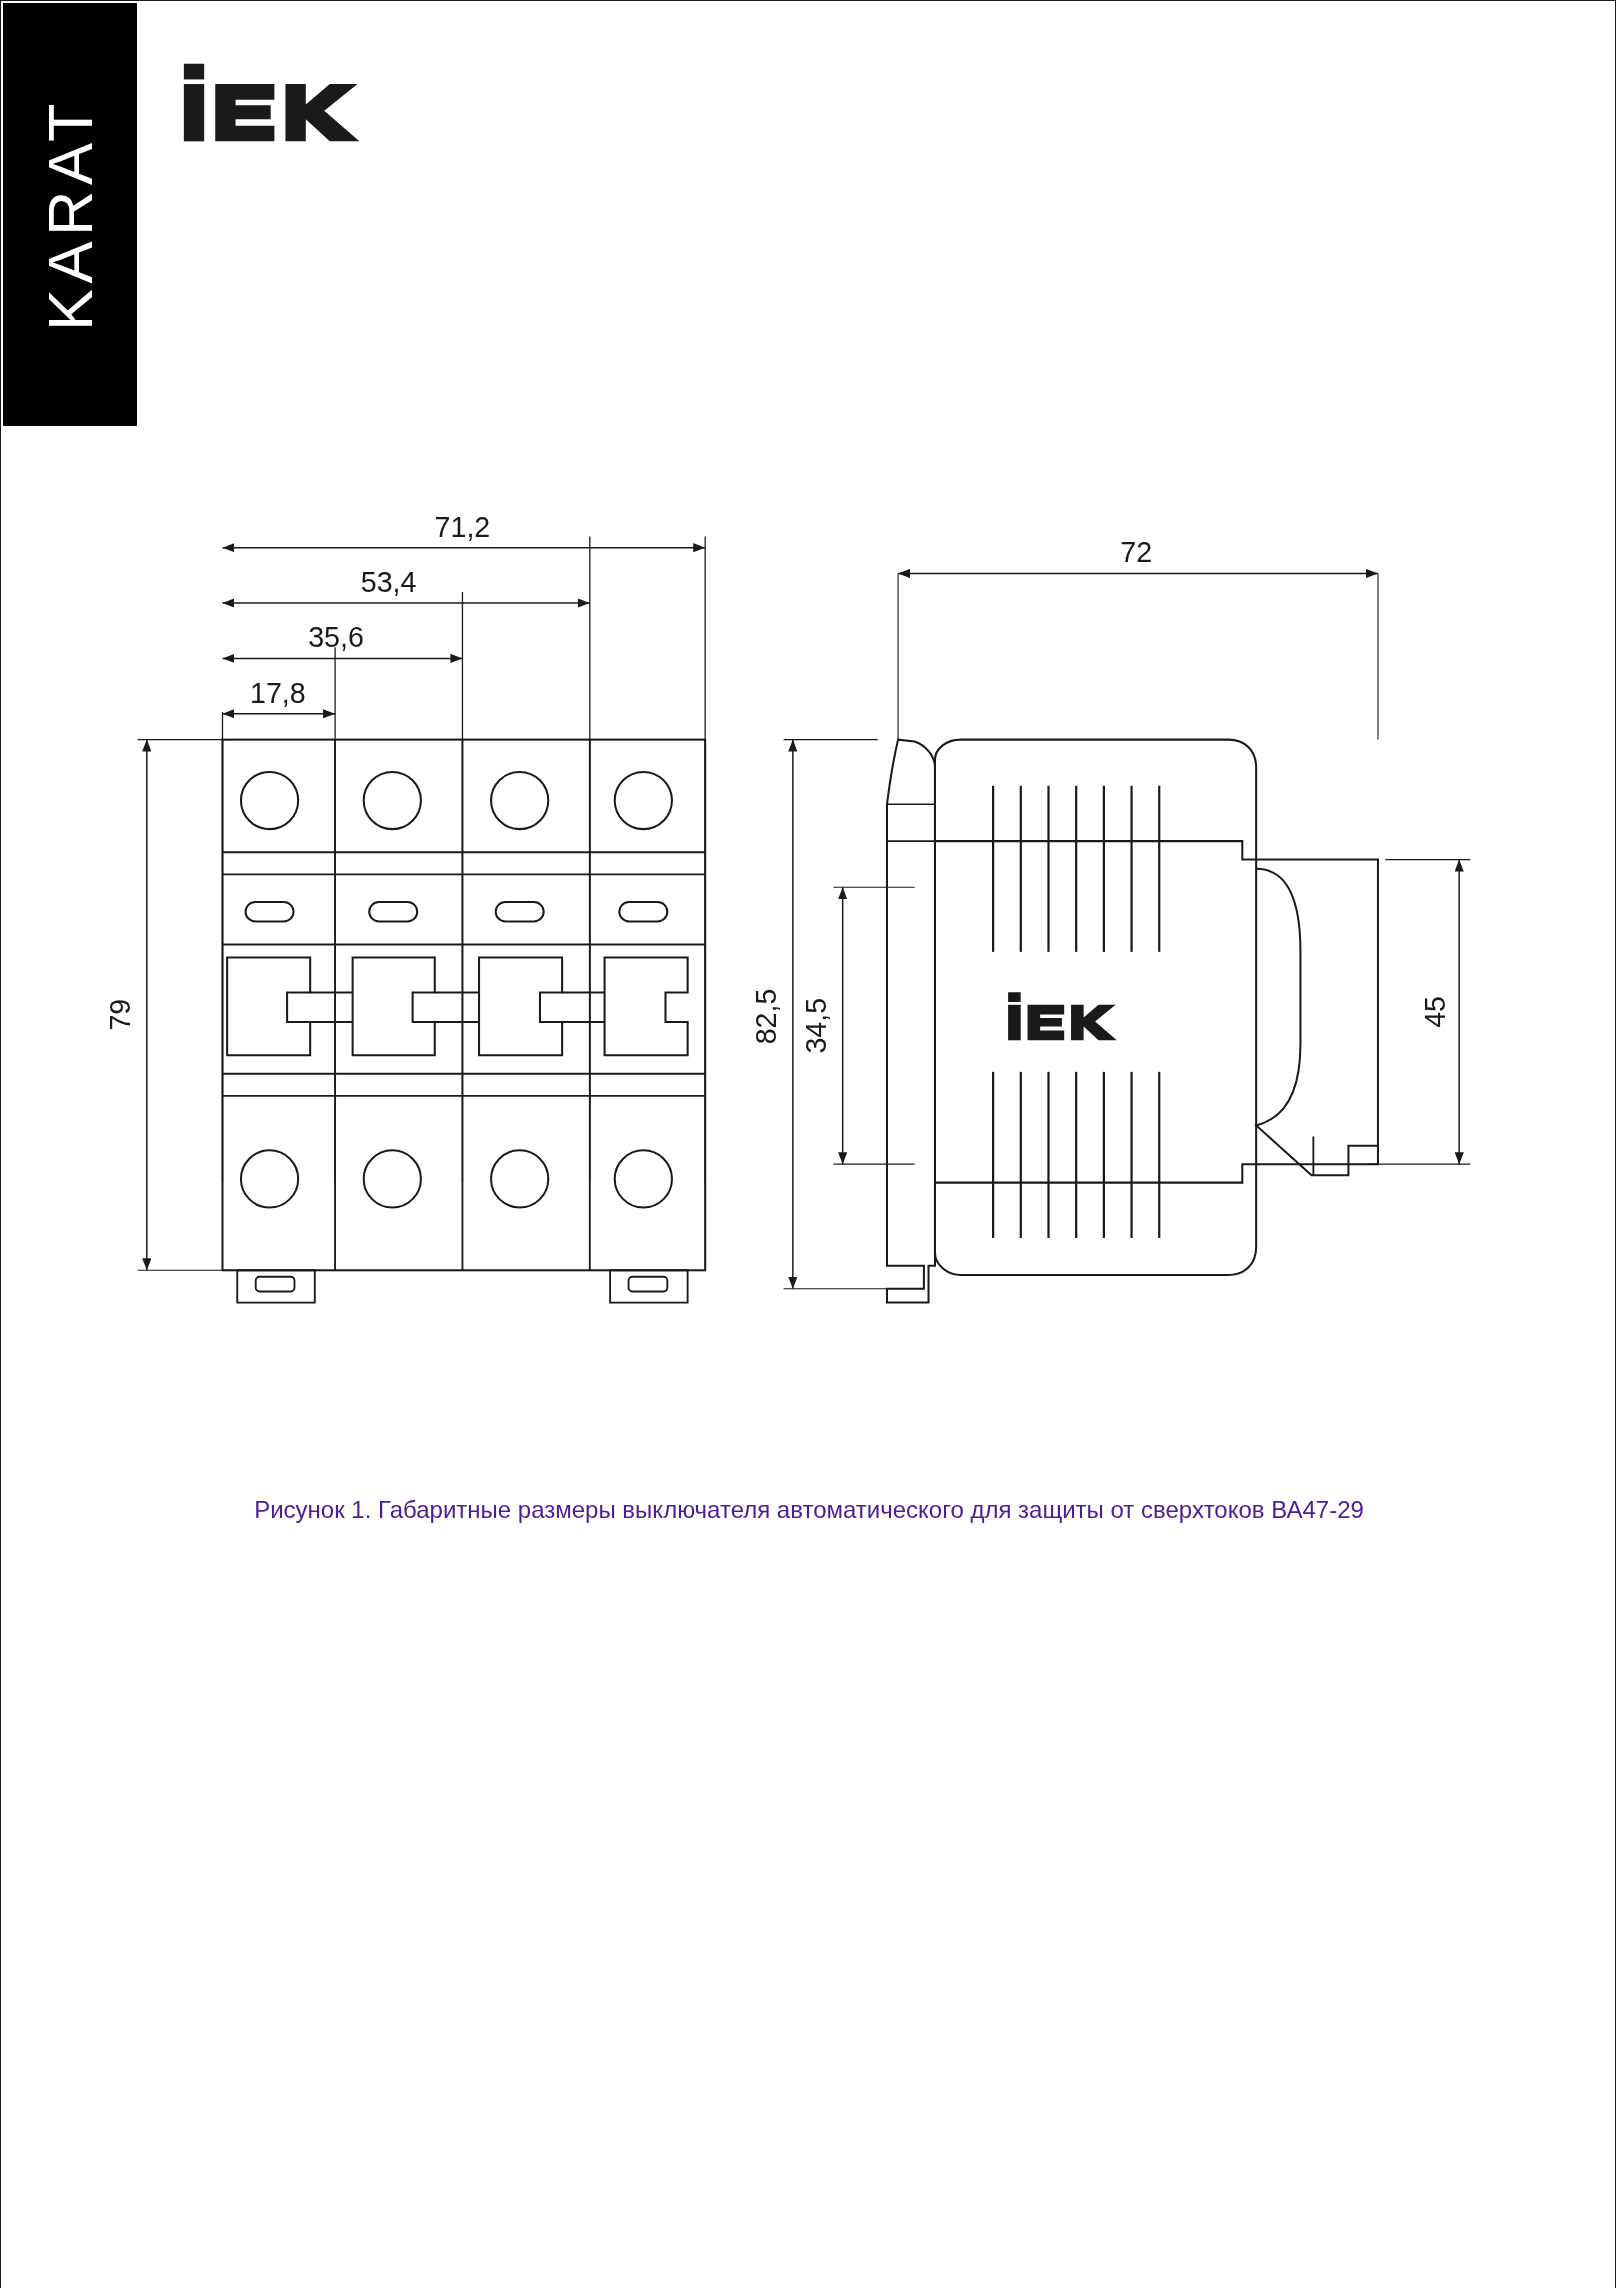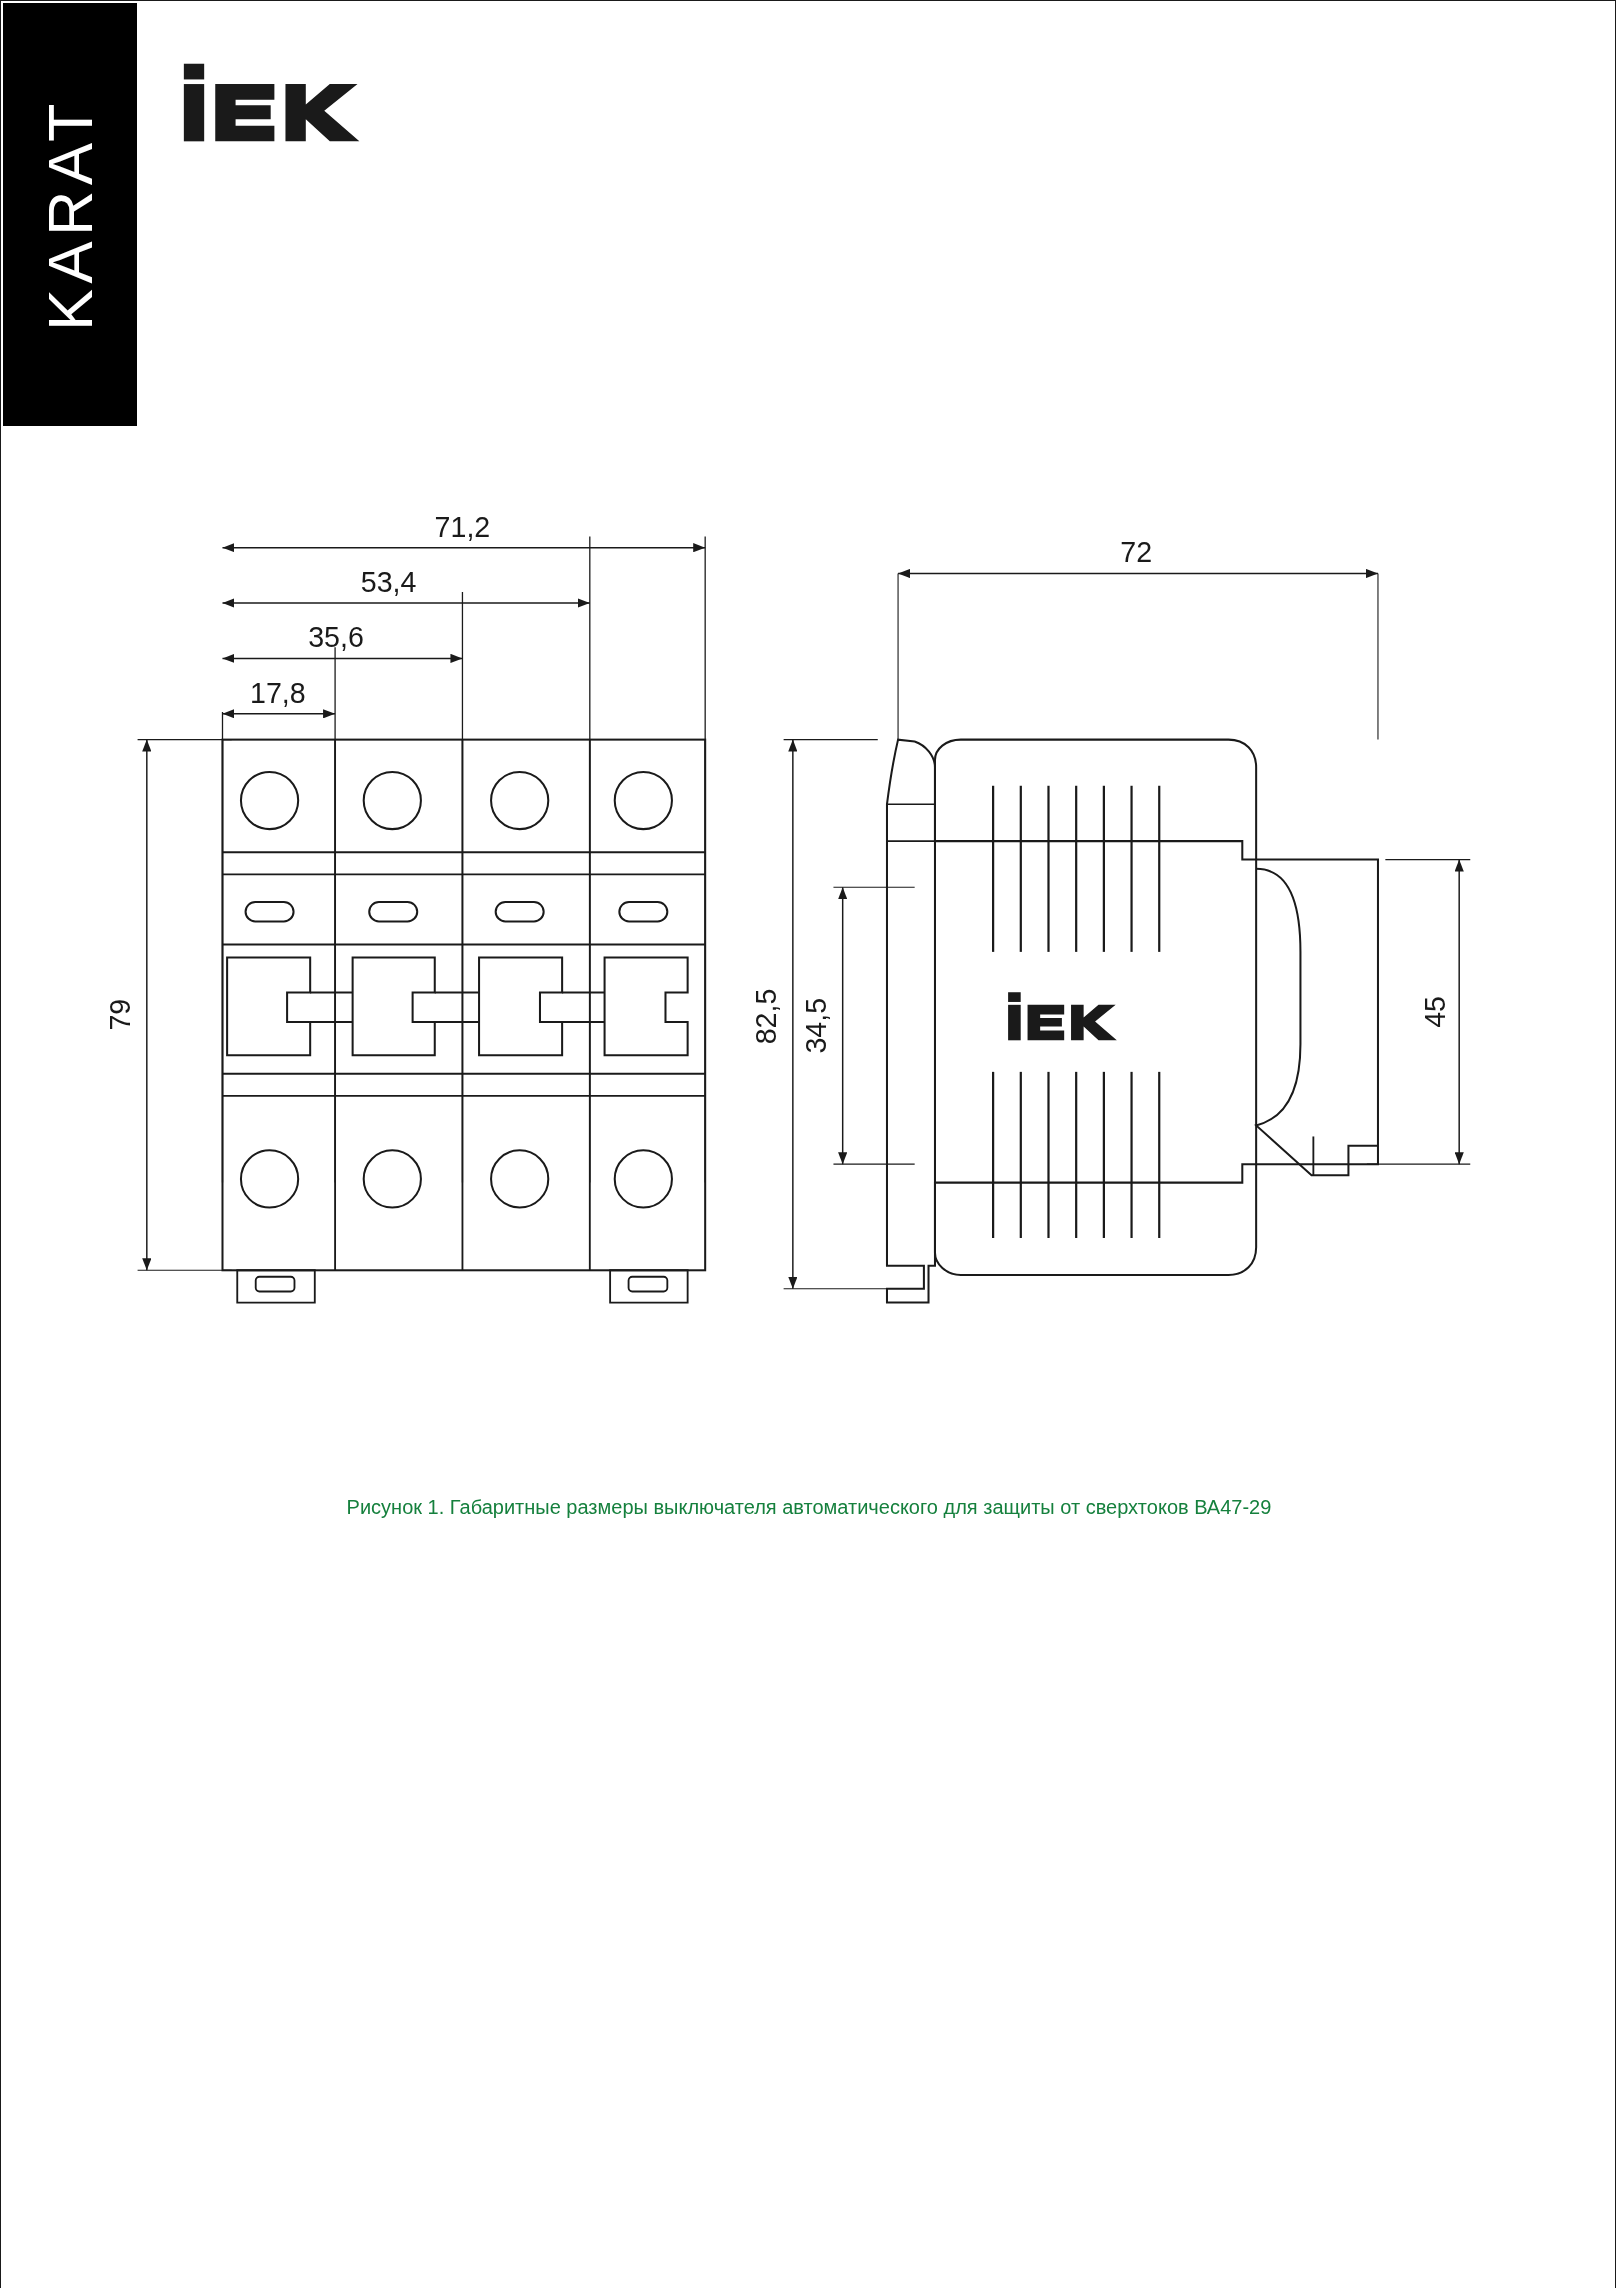--- a/index.html
+++ b/index.html
@@ -67,22 +67,22 @@
   }
   .drawing svg { display: block; }
 
   
   .caption {
     position: absolute;
     left: 0;
     top: 1495px;
     width: 1616px;
     text-align: center;
-    font-size: 20px;
-    color: #15803d;
+    font-size: 24px;
+    color: #4c1d95;
     letter-spacing: 0px;
   }
 </style>
 </head>
 <body>
 
 <div class="page">
 
   <div class="brand-band">
     <div class="brand-vertical-text">KARAT</div>

